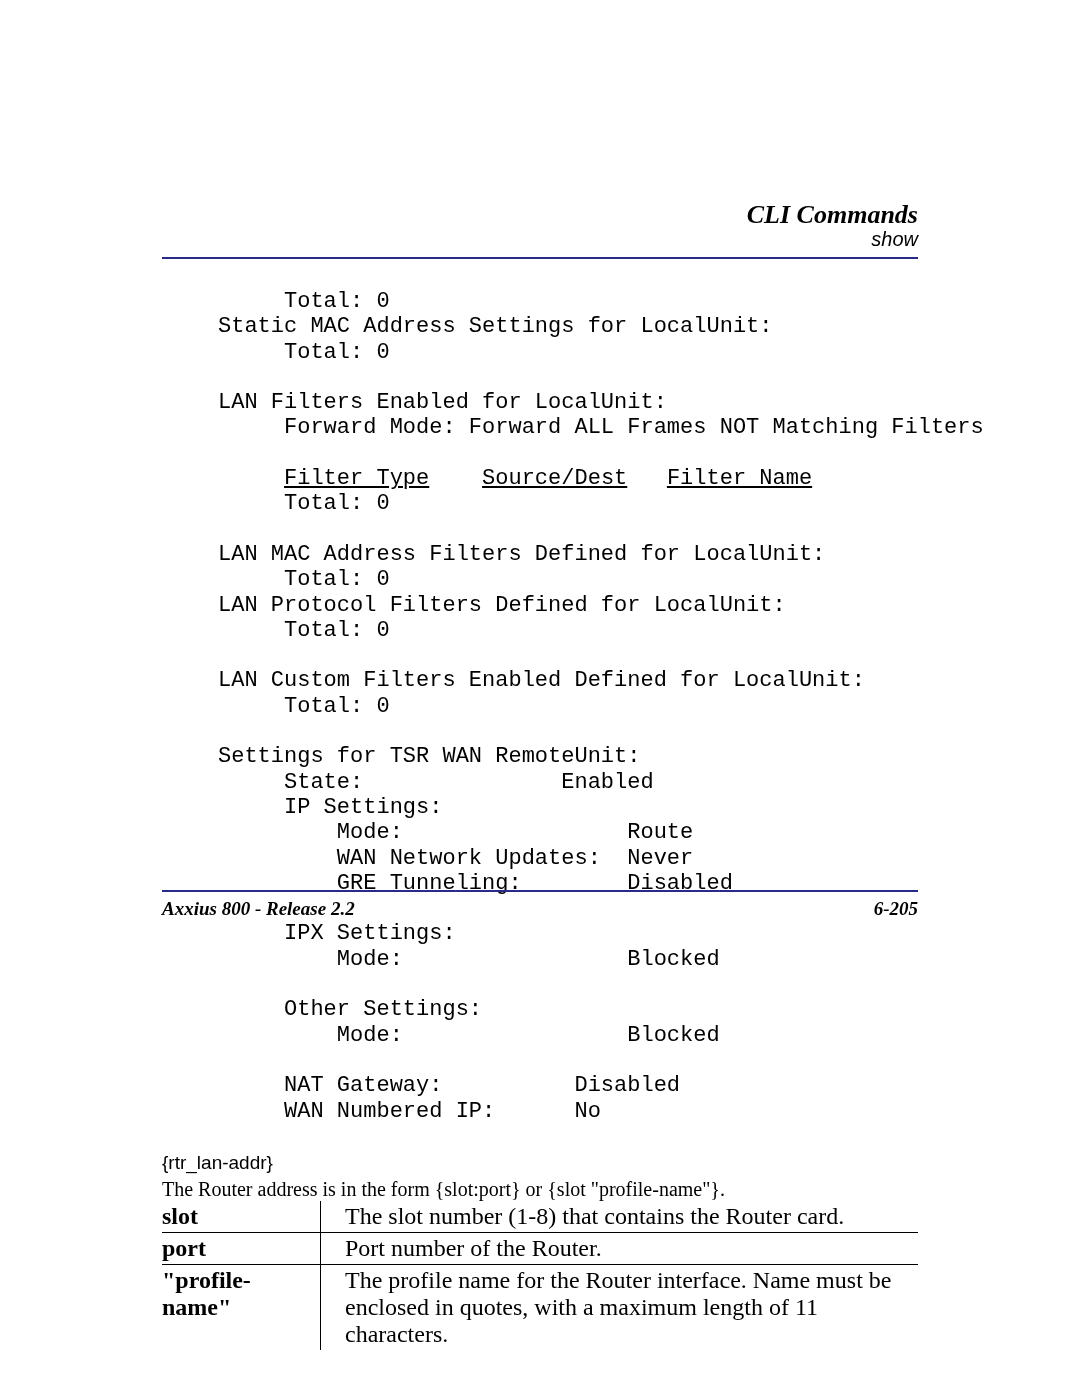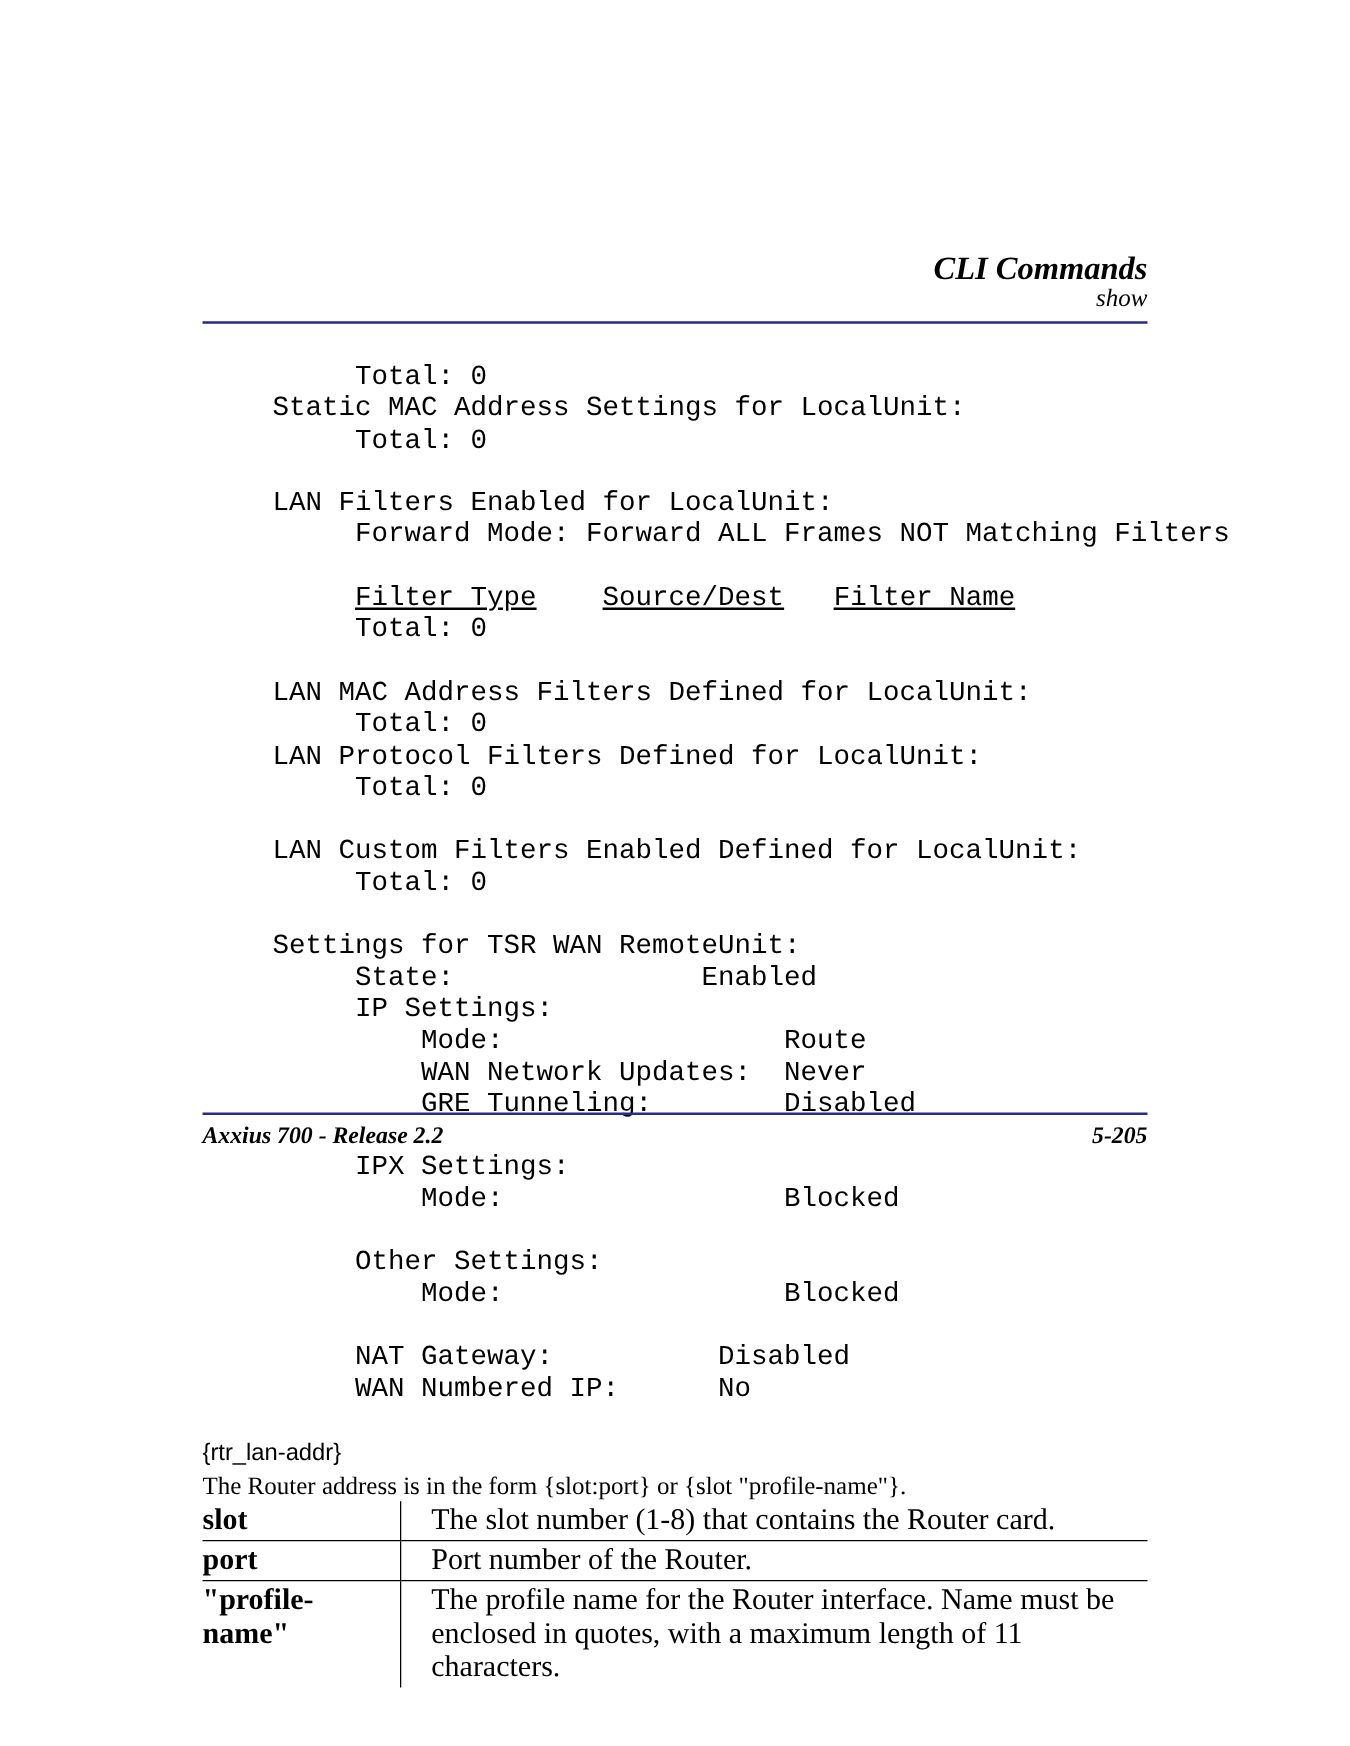--- a/index.html
+++ b/index.html
@@ -22,21 +22,21 @@
     text-align: right;
     margin-bottom: 6px;
   }
   .header-title {
     font-family: "Times New Roman", Times, serif;
     font-weight: bold;
     font-style: italic;
     font-size: 26px;
   }
   .header-sub {
-    font-family: Liberation Serif, serif;
+    font-family: Liberation Sans, sans-serif;
     font-style: italic;
     font-size: 20px;
     margin-top: -2px;
   }
   .rule {
     height: 2px;
     background: #2a2a8a;
     margin: 2px 0 30px 0;
   }
   .cli {
@@ -159,18 +159,18 @@
     <tr class="sep">
       <td class="term">"profile-name"</td>
       <td class="desc">The profile name for the Router interface. Name must be enclosed in quotes, with a maximum length of 11 characters.</td>
     </tr>
   </tbody>
     </table>
 
   <div class="footer">
     <div class="footer-rule"></div>
     <div class="footer-row">
-      <span>Axxius 700 - Release 2.2</span>
-      <span>5-205</span>
+      <span>Axxius 800 - Release 2.2</span>
+      <span>6-205</span>
     </div>
   </div>
 
 </div>
 
 </body></html>

